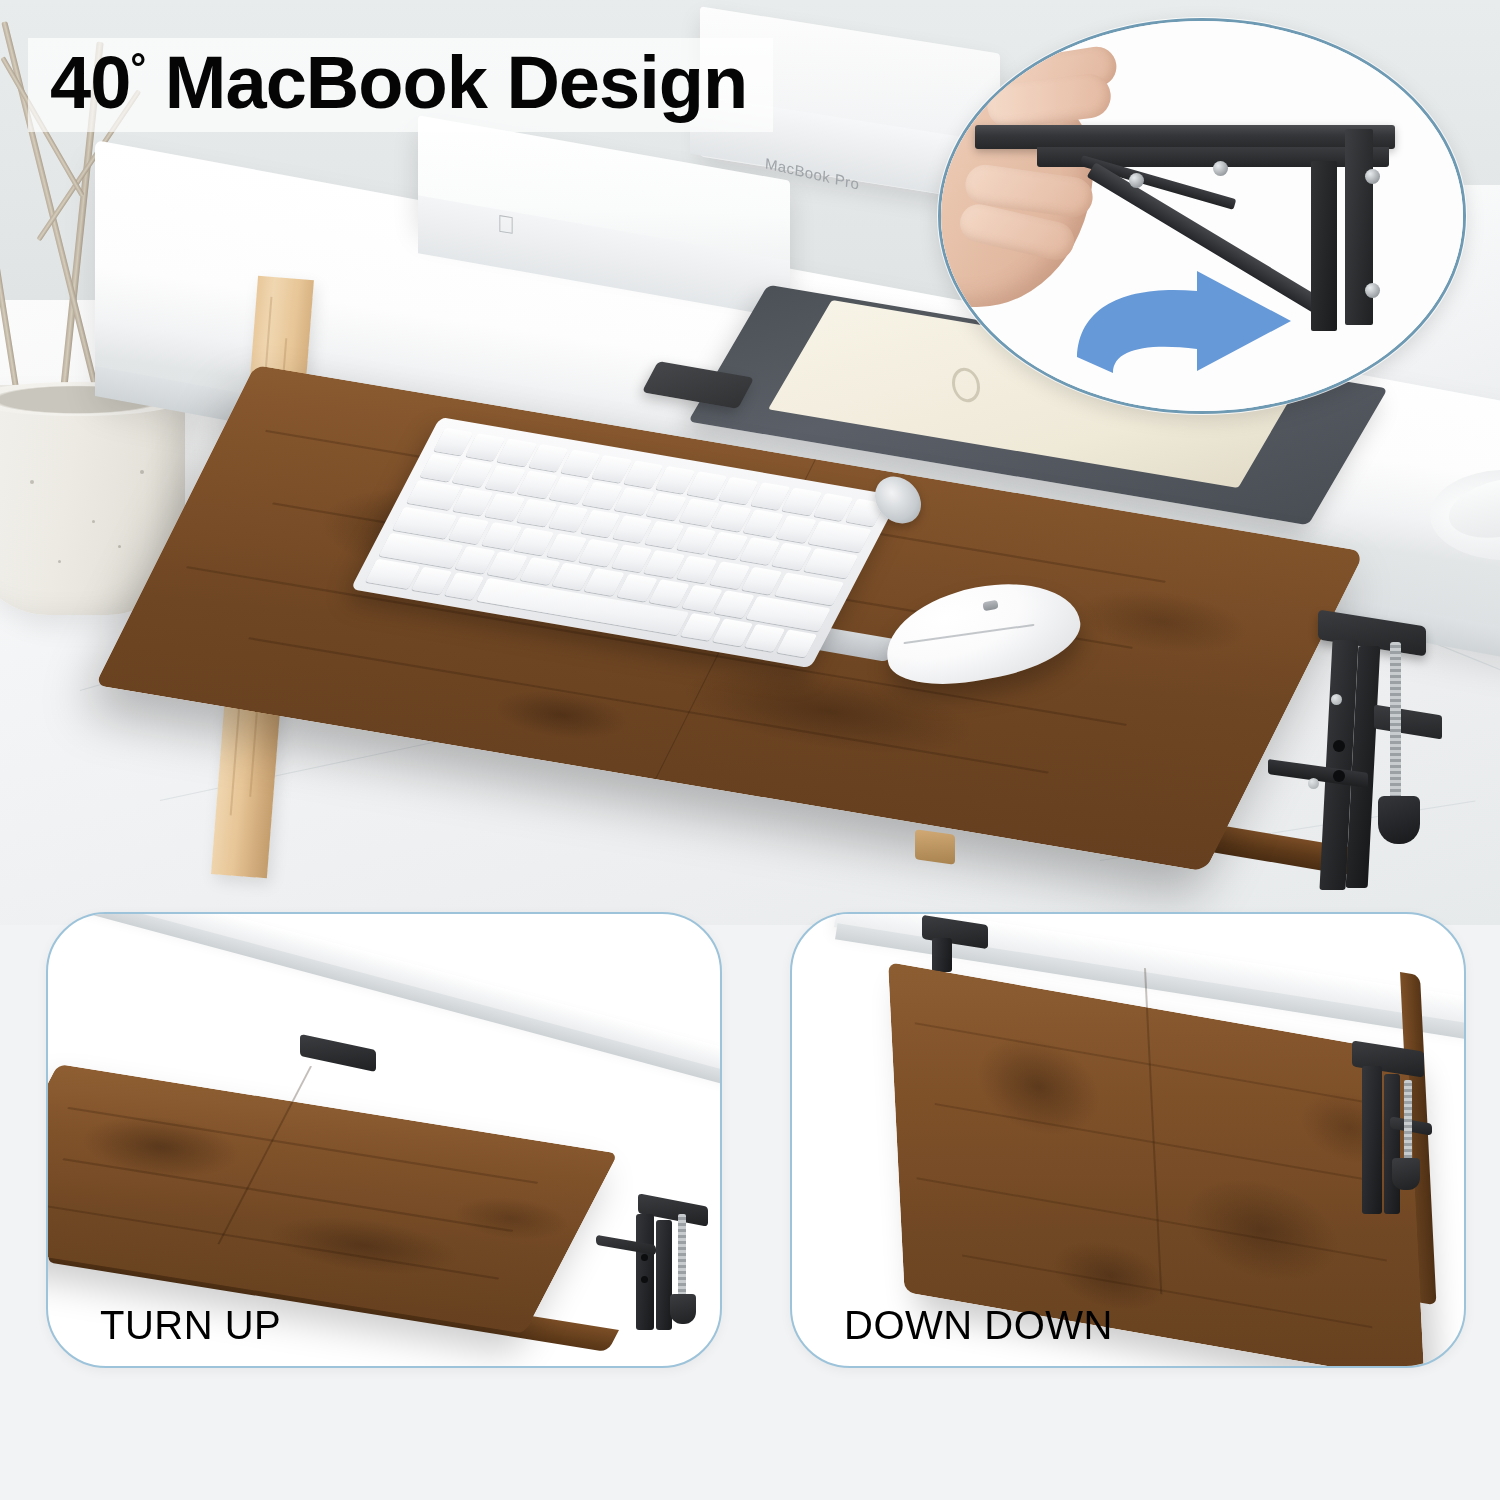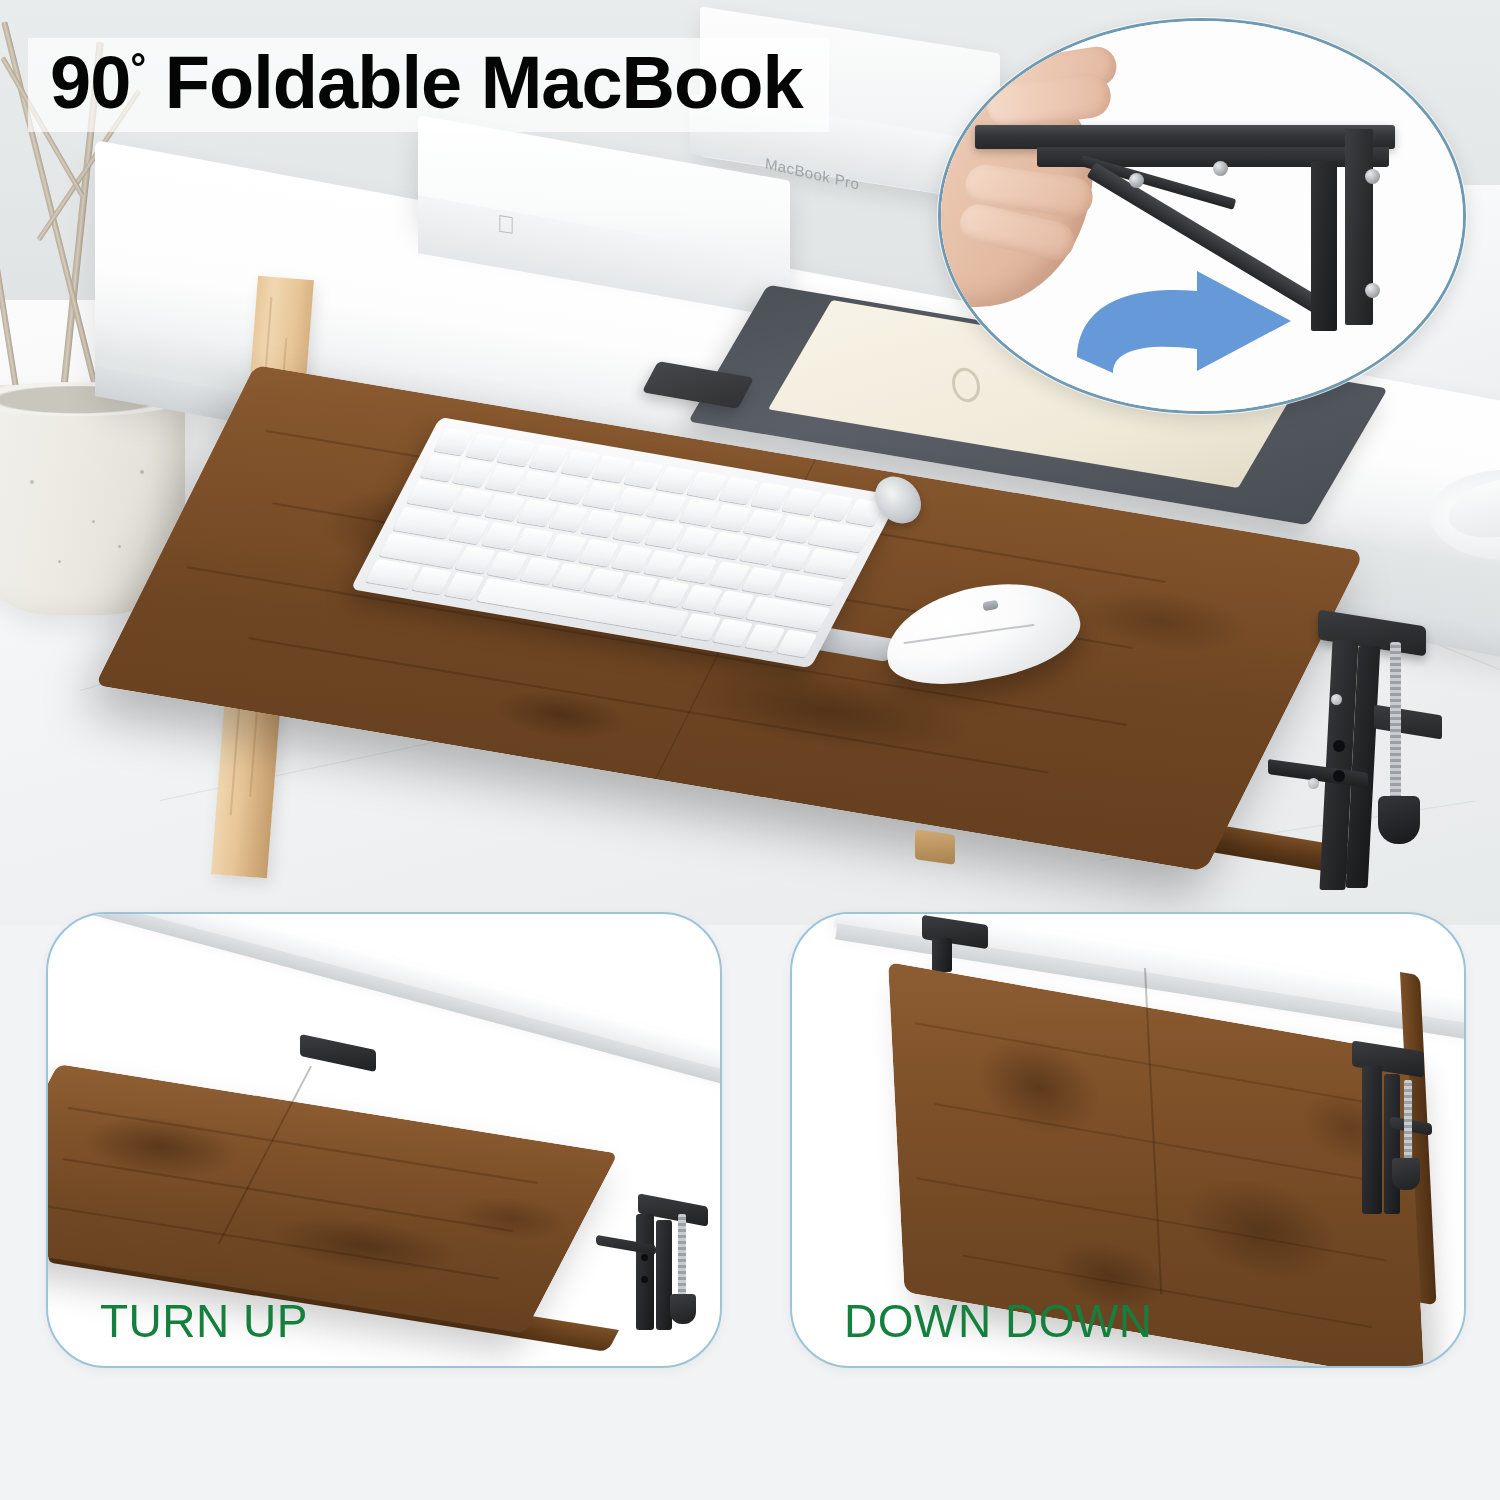--- a/index.html
+++ b/index.html
@@ -218,21 +218,21 @@
   .br-pivot{position:absolute;width:15px;height:15px;border-radius:50%;
      background:radial-gradient(circle at 34% 32%,#e9ecee,#9ba0a4 70%,#74797d);}
   
   .arrow{position:absolute;left:128px;top:248px;width:270px;height:110px;}
 
   
   .panel{position:absolute;background:#fff;border:2px solid #9cc3da;
      border-radius:60px;overflow:hidden;box-shadow:0 3px 12px rgba(0,0,0,.05);}
   .p-left{left:46px;top:912px;width:672px;height:452px;}
   .p-right{left:790px;top:912px;width:672px;height:452px;}
-  .p-label{position:absolute;bottom:18px;left:52px;font-size:46px;color:#15803d;
+  .p-label{position:absolute;bottom:18px;left:52px;font-size:40px;color:#000000;
      letter-spacing:.5px;font-family:"Liberation Sans","DejaVu Sans",sans-serif;}
 
   
   .pl-desk{position:absolute;left:-30px;top:60px;width:860px;height:26px;
      background:linear-gradient(180deg,#ffffff,#e8eaec);transform:rotate(15deg);
      box-shadow:0 7px 14px rgba(0,0,0,.07);}
   .pl-deskedge{position:absolute;left:-30px;top:82px;width:860px;height:14px;
      background:linear-gradient(180deg,#dfe2e4,#cdd2d5);transform:rotate(15deg);}
 
   
@@ -457,21 +457,21 @@
       <div class="c-bracket"></div>
       <div class="c-screw"></div>
       <div class="c-knob"></div>
       <div class="c-hole" style="left:43px;top:122px;"></div>
       <div class="c-hole" style="left:43px;top:152px;"></div>
       <div class="c-boltdot" style="left:41px;top:76px;"></div>
       <div class="c-boltdot" style="left:18px;top:160px;"></div>
     </div>
 
     <div class="title-band">
-      <div class="title-text"><span>90</span><span class="deg">°</span><span> Foldable MacBook</span></div>
+      <div class="title-text"><span>40</span><span class="deg">°</span><span> MacBook Design</span></div>
     </div>
 
     <div class="inset">
       <div class="ins-bg"></div>
 
       <div>
         <div class="hand"></div>
         <div class="finger" style="left:30px;top:34px;width:146px;height:40px;transform:rotate(-9deg);"></div>
         <div class="finger" style="left:24px;top:150px;width:128px;height:40px;transform:rotate(8deg);"></div>
         <div class="finger" style="left:18px;top:192px;width:116px;height:38px;transform:rotate(13deg);"></div>

